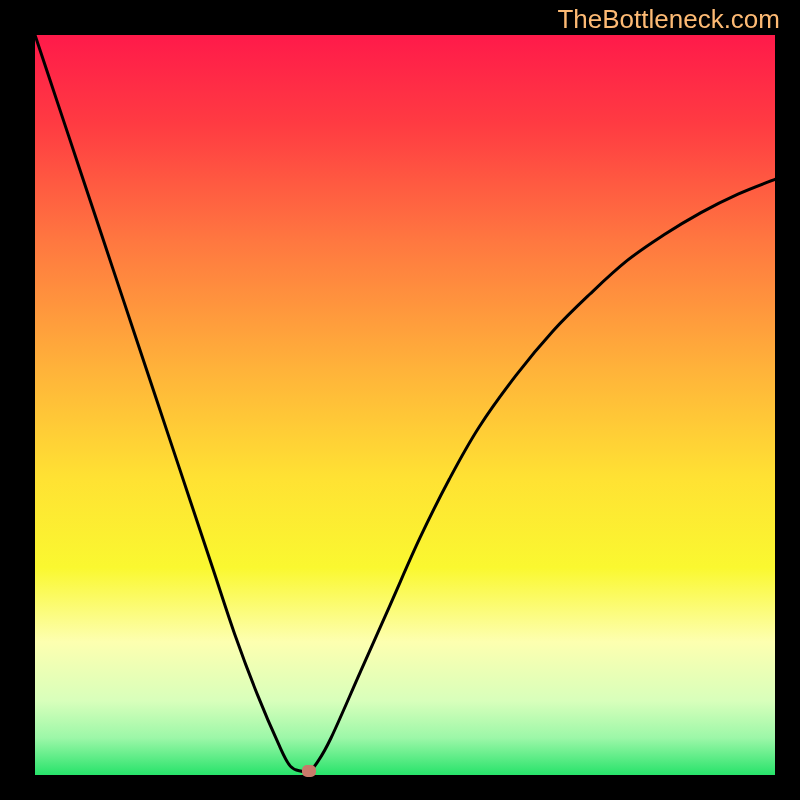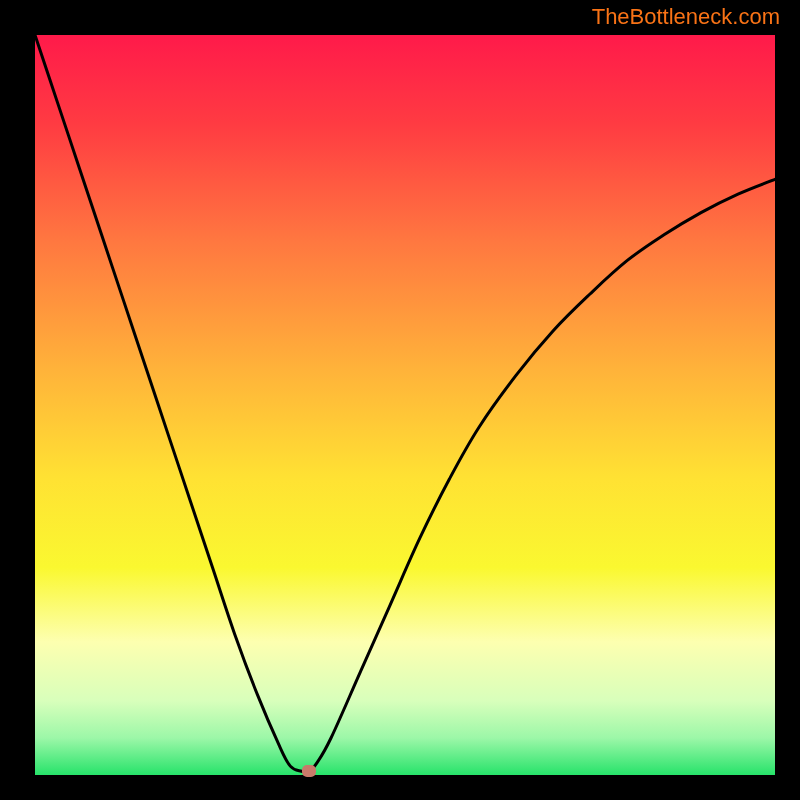--- a/index.html
+++ b/index.html
@@ -1,17 +1,17 @@
 <!DOCTYPE html>
 <html><head>
 <meta charset="utf-8">
 <style>
   * { margin: 0; padding: 0; box-sizing: border-box; }
   body { width: 800px; height: 800px; background: #000; position: relative; overflow: hidden; font-family: Arial, sans-serif; }
-  .watermark { position: absolute; top: 4px; right: 20px; color: #f97316; font-size: 22px; z-index: 10; }
+  .watermark { position: absolute; top: 4px; right: 20px; color: #fdba74; font-size: 26px; z-index: 10; }
   .plot-area { position: absolute; left: 35px; top: 35px; width: 740px; height: 740px; }
   .gradient-bg { position: absolute; inset: 0; }
   .curve-svg { position: absolute; inset: 0; width: 100%; height: 100%; }
   .marker { position: absolute; width: 14px; height: 12px; background: #c97a6a; border-radius: 5px; transform: translate(-50%, -50%); }
 </style>
 </head>
 <body>
 
 <div class="watermark">TheBottleneck.com</div>
 

